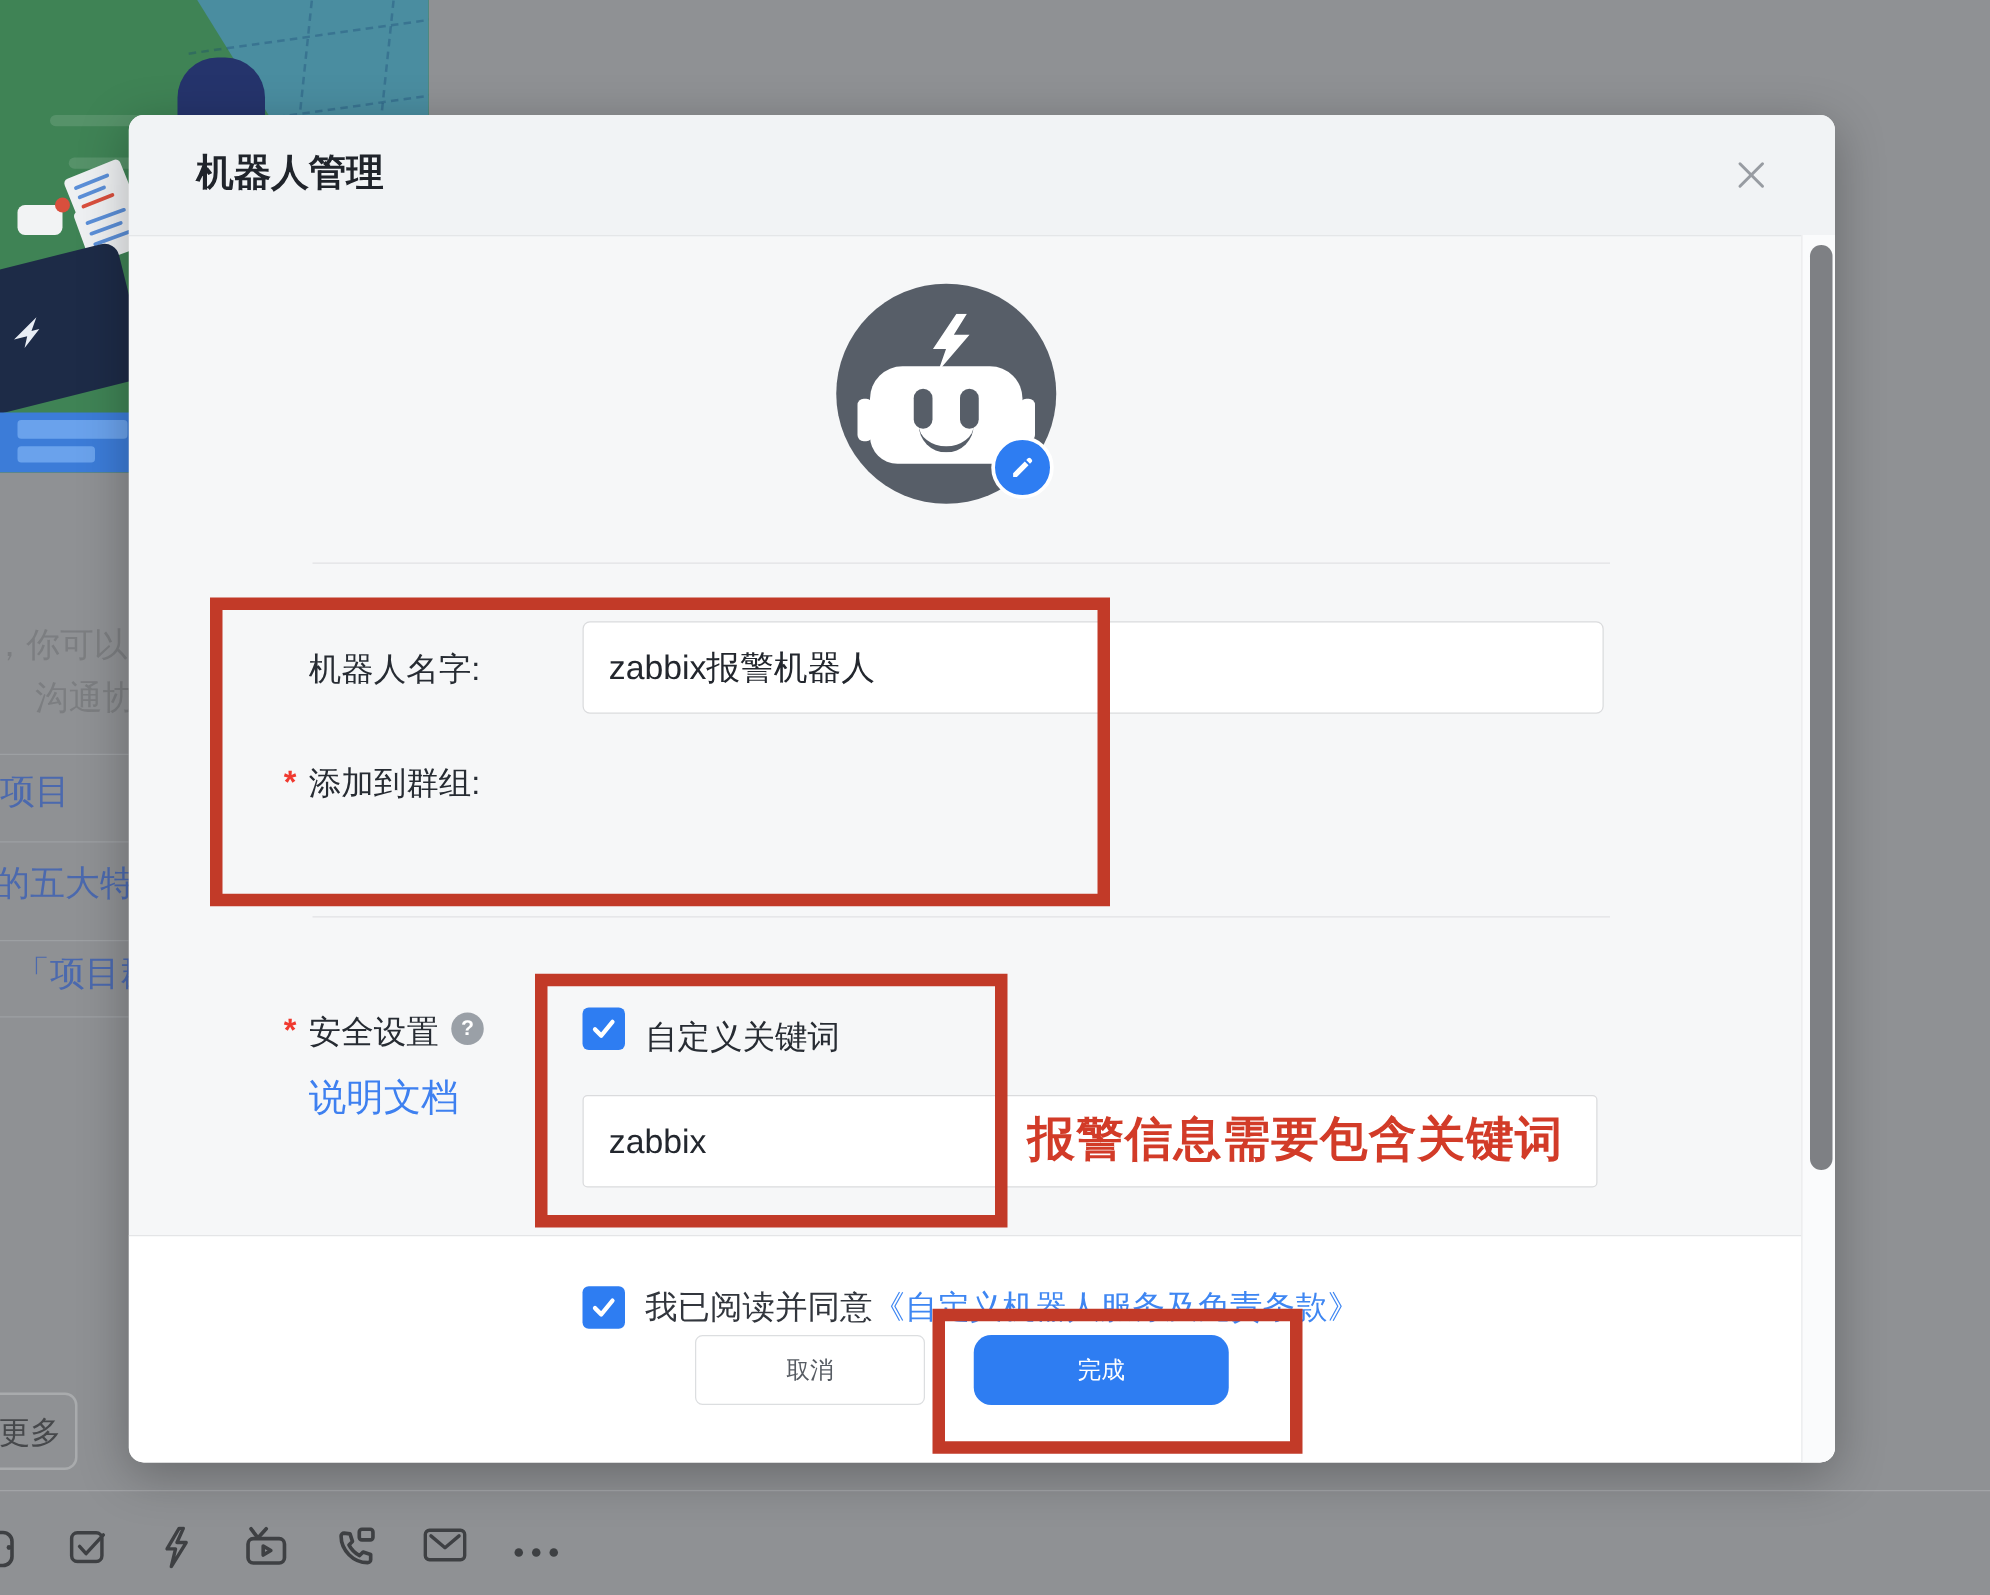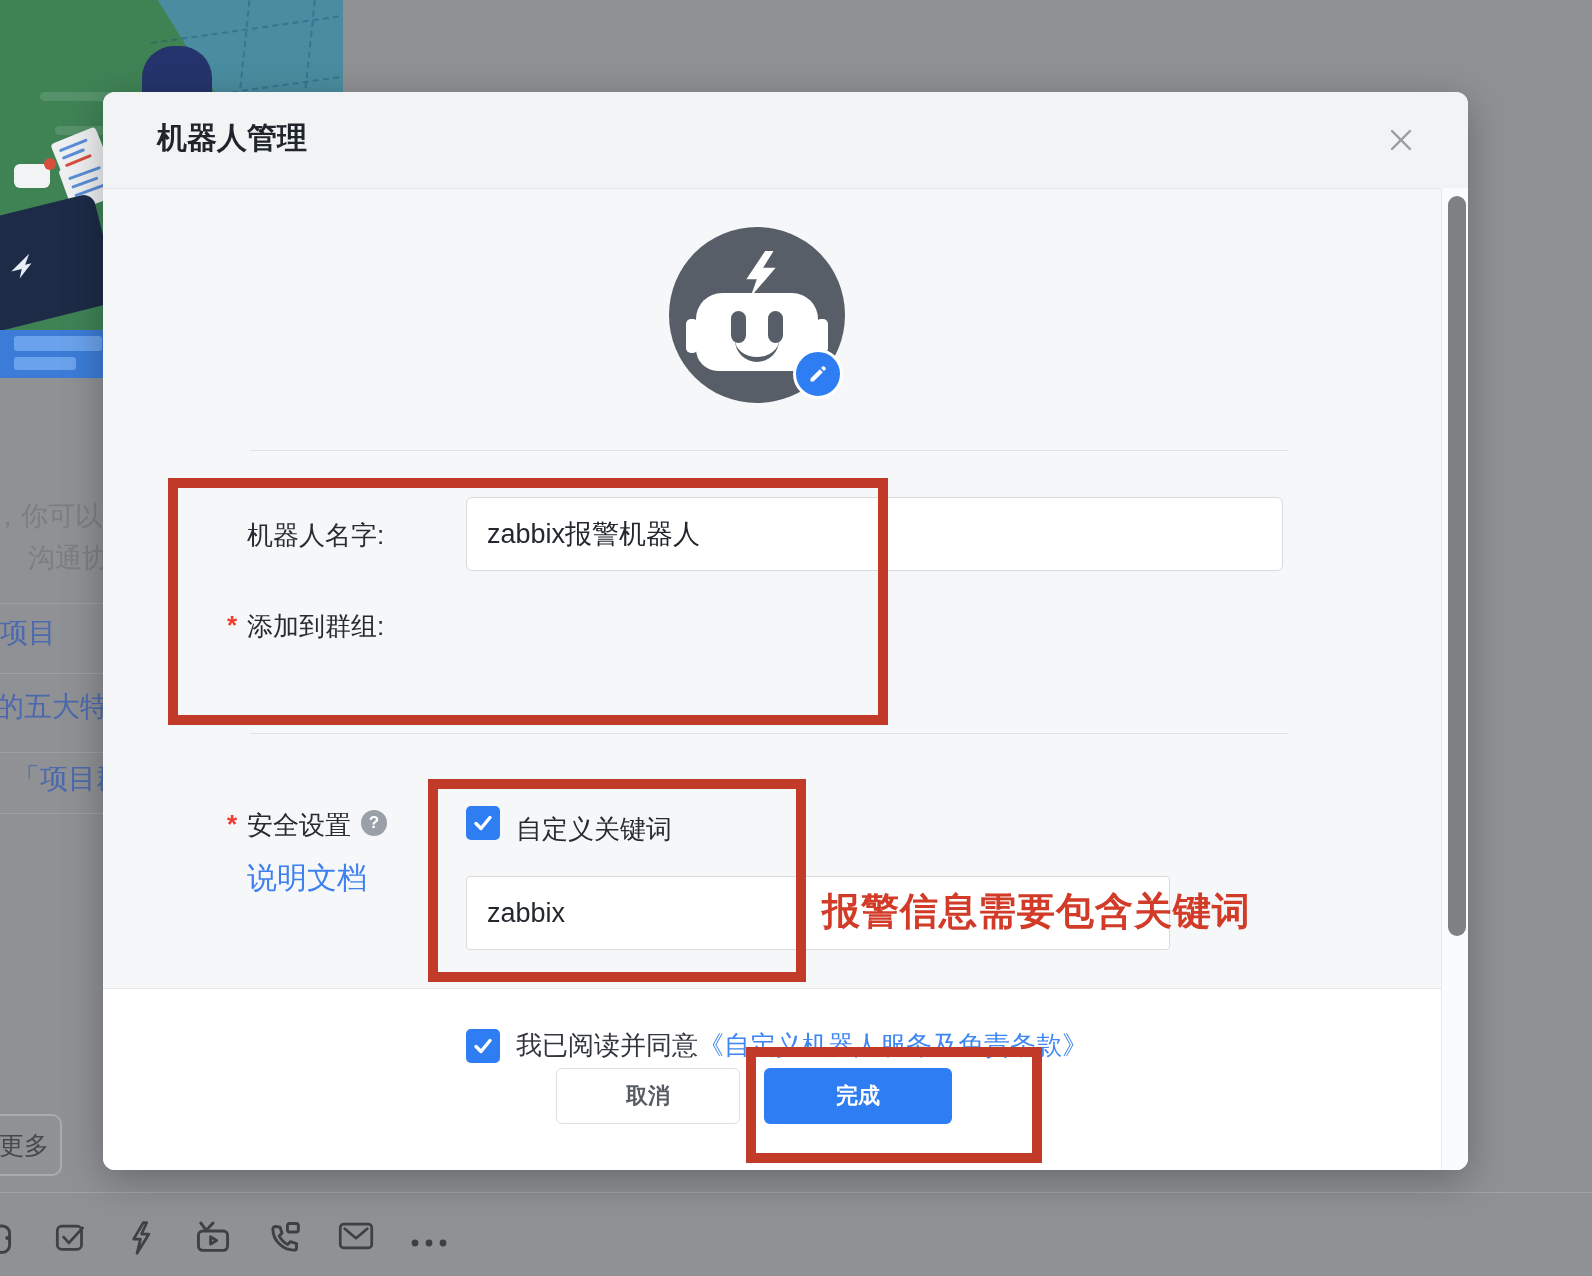--- a/index.html
+++ b/index.html
@@ -71,24 +71,24 @@
   .help{position:absolute;left:258px;top:718px;width:26px;height:26px;border-radius:50%;background:#9aa0a7;
         color:#fff;font-size:17px;font-weight:bold;display:flex;align-items:center;justify-content:center;cursor:pointer;}
   .doclink{position:absolute;left:144px;top:766px;font-size:30px;color:#3e80f0;cursor:pointer;}
   .cbx{position:absolute;width:34px;height:34px;background:#2e7df2;border-radius:5px;
        display:flex;align-items:center;justify-content:center;cursor:pointer;}
   .cbx svg{stroke:#fff;fill:none;stroke-width:3.4;stroke-linecap:round;stroke-linejoin:round;}
 
   .agree-row{position:absolute;left:363px;top:936px;display:flex;align-items:center;}
   .agree-txt{font-size:26px;color:#32363d;margin-left:16px;}
   .agree-link{font-size:26px;color:#3e86f2;cursor:pointer;}
-  .btn{position:absolute;top:976px;height:56px;border-radius:6px;font-size:22px;display:flex;
-       align-items:center;justify-content:center;cursor:pointer;box-sizing:border-box;font-weight:bold;}
+  .btn{position:absolute;top:976px;height:56px;border-radius:6px;font-size:19px;display:flex;
+       align-items:center;justify-content:center;cursor:pointer;box-sizing:border-box;}
   .btn-cancel{left:453px;width:184px;background:#fff;border:1px solid #dcdee0;color:#575c63;}
-  .btn-ok{left:661px;width:188px;background:#2e7df2;color:#fff;}
+  .btn-ok{left:676px;width:204px;background:#2e7df2;color:#fff;border-radius:14px;}
 
   
   .sb-track{position:absolute;left:1338px;top:96px;width:27px;height:982px;background:#fafbfc;
             border-left:1px solid #e9eaec;}
   .sb-thumb{position:absolute;left:6px;top:8px;width:18px;height:740px;border-radius:9px;background:#7e8084;cursor:pointer;}
 
   
   .ann-box{position:absolute;border:10px solid #c23a28;z-index:50;}
   .ann-text{position:absolute;z-index:50;font-size:38px;font-weight:bold;color:#d23b28;
             letter-spacing:1px;white-space:nowrap;}
@@ -239,21 +239,21 @@
     <div class="f-label" style="left:144px;top:716px;">安全设置</div>
     <div class="help">?</div>
     <div class="doclink">说明文档</div>
 
     <div class="cbx" style="left:363px;top:714px;">
       <svg width="22" height="22" viewBox="0 0 22 22">
           <polyline points="4,11.5 9,16.5 18,5.5"></polyline>
         </svg>
     </div>
     <div class="f-label" style="left:413px;top:720px;text-align:center;">自定义关键词</div>
-    <input class="ipt" style="left: 363px; top: 784px; width: 704px; border-radius: 4px;" value="zabbix">
+    <input class="ipt" style="left: 363px; top: 784px; width: 812px; border-radius: 4px;" value="zabbix">
 
     <div class="m-footer"></div>
     <div class="agree-row">
       <div class="cbx" style="position:static;">
         <svg width="22" height="22" viewBox="0 0 22 22">
             <polyline points="4,11.5 9,16.5 18,5.5"></polyline>
           </svg>
       </div>
       <span class="agree-txt">我已阅读并同意</span>
       <span class="agree-link">《自定义机器人服务及免责条款》</span>

